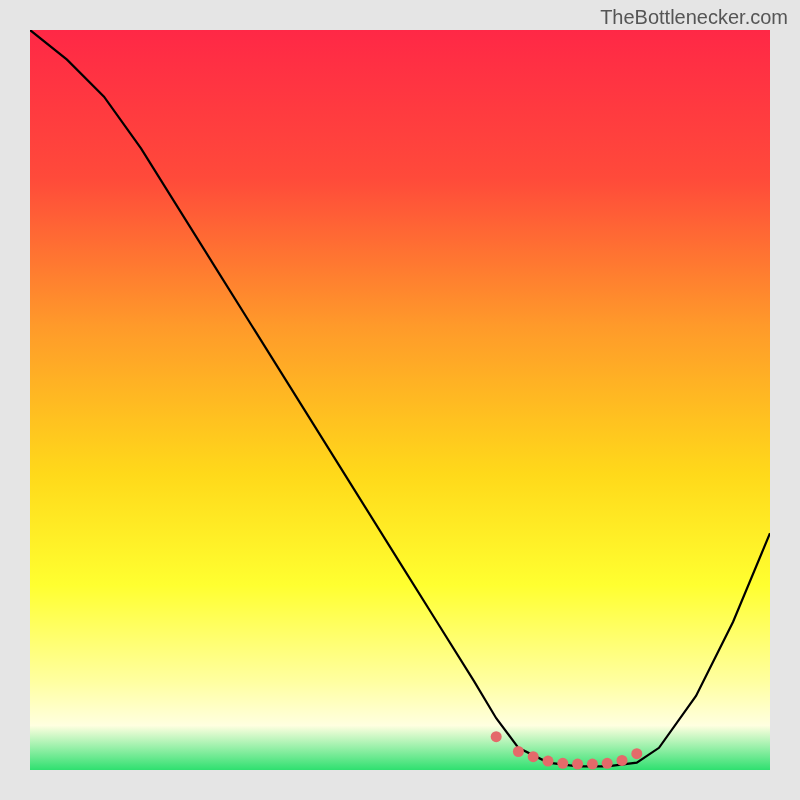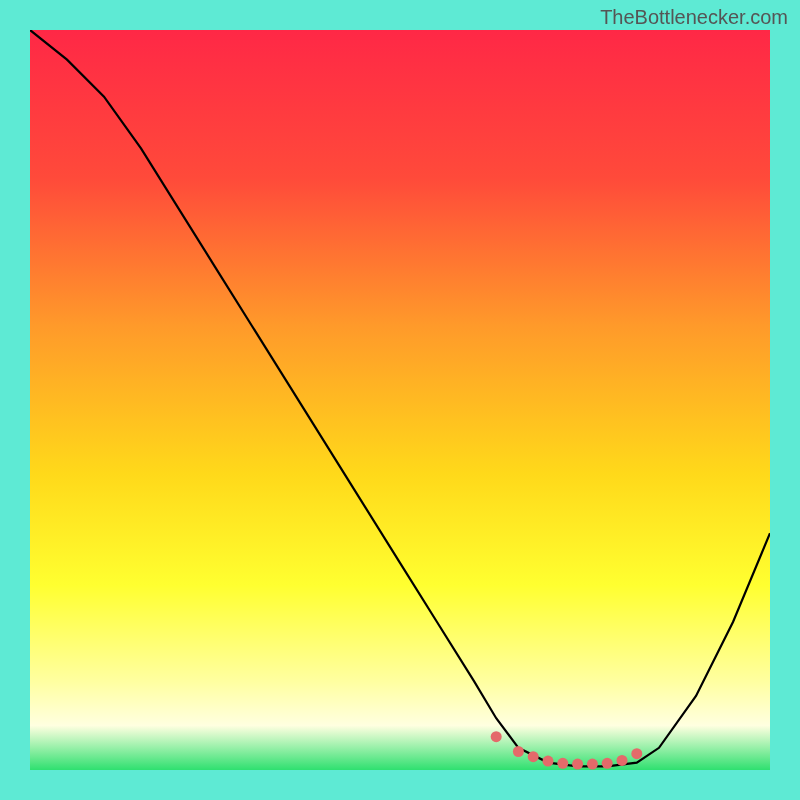--- a/index.html
+++ b/index.html
@@ -7,21 +7,21 @@
     padding: 0;
     width: 800px;
     height: 800px;
     background: #000;
     position: relative;
     font-family: Arial, sans-serif;
   }
   .container {
     width: 800px;
     height: 800px;
-    background: #5eead4;
+    background: #e5e5e5;
     position: relative;
   }
   .watermark {
     position: absolute;
     top: 6px;
     right: 12px;
     color: #555;
     font-size: 20px;
     font-weight: 500;
     z-index: 10;

